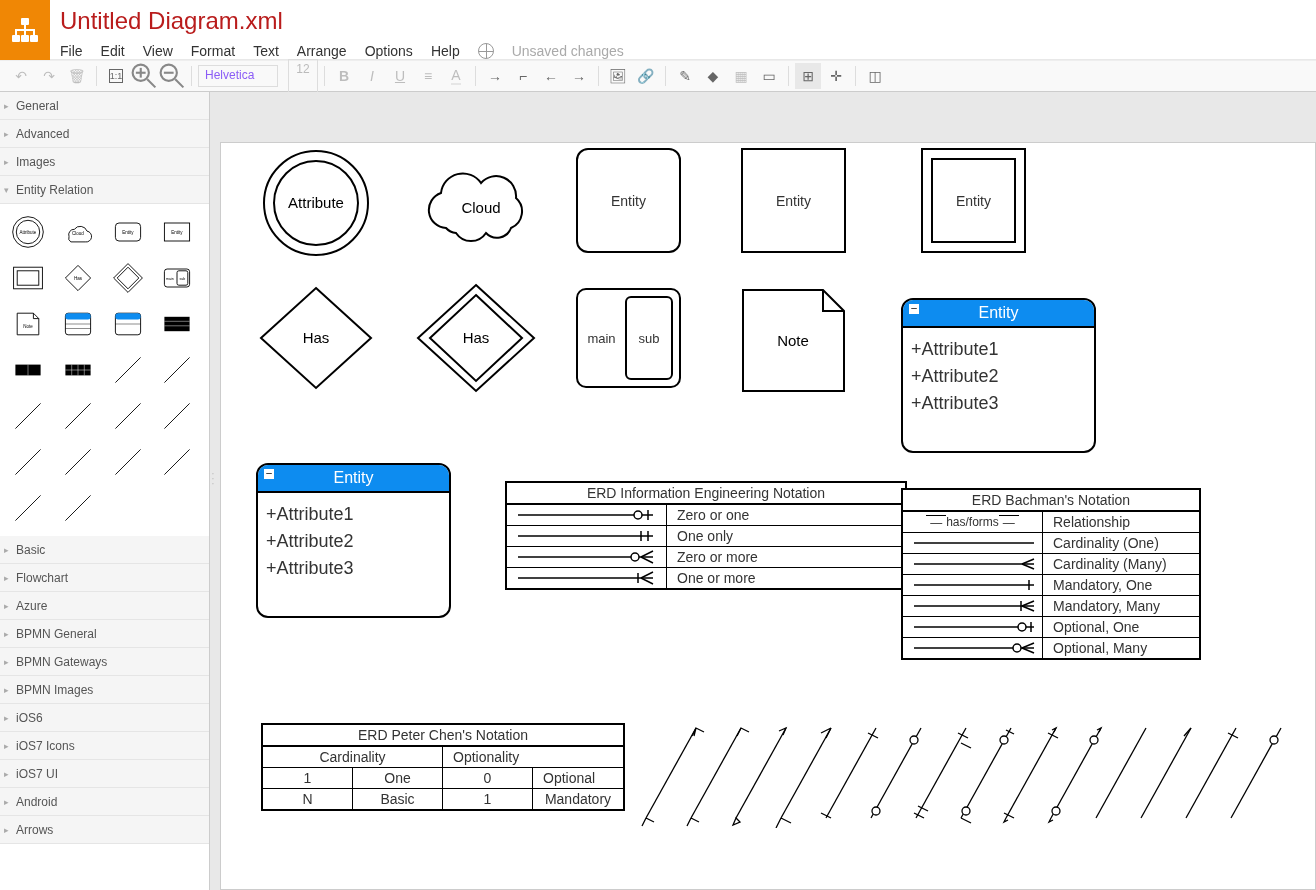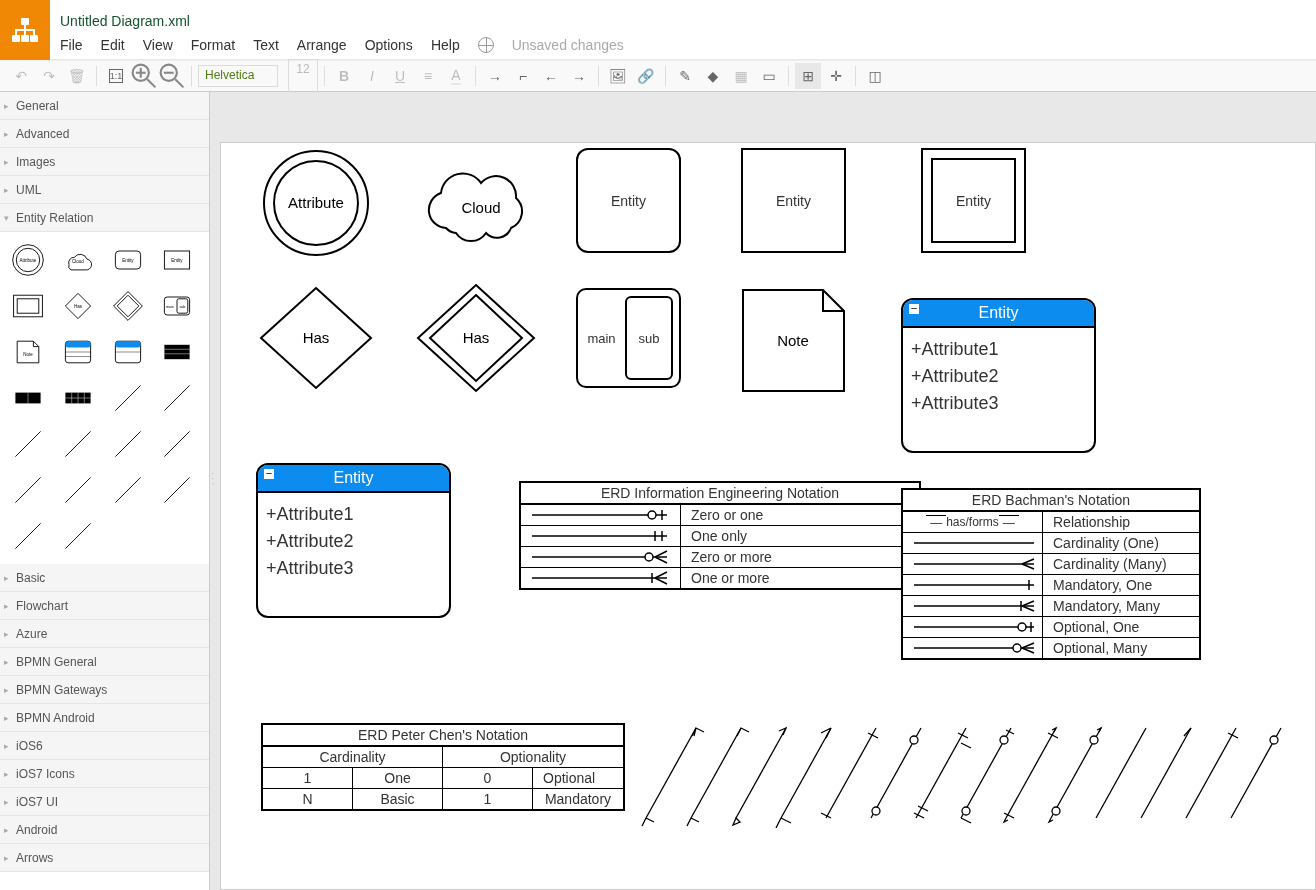--- a/index.html
+++ b/index.html
@@ -1,32 +1,32 @@
 <!DOCTYPE html>
 <html><head>
 <meta charset="utf-8">
 <style>
 *{box-sizing:border-box;margin:0;padding:0;font-family:Helvetica,Arial,sans-serif}
 body{width:1316px;height:890px;overflow:hidden;background:#f5f5f5;font-size:13px;color:#333}
 .header{display:flex;align-items:center;height:60px;background:#fff;border-bottom:1px solid #e8e8e8}
 .logo{width:50px;height:60px;background:#f08705;display:flex;align-items:center;justify-content:center}
 .logo svg{width:32px;height:32px}
 .header-main{flex:1;padding-left:10px}
-.title{font-size:14px;color:#14532d;padding-top:6px}
+.title{font-size:24px;color:#b91c1c;padding-top:6px}
 .menubar{display:flex;gap:18px;padding-top:8px;font-size:14px;color:#333;align-items:flex-start}
 .menubar .mi{cursor:pointer}
 .unsaved{color:#aaa}
 .globe{width:16px;height:16px;border:1px solid #999;border-radius:50%;position:relative}
 .globe::before{content:"";position:absolute;left:50%;top:0;bottom:0;width:1px;background:#999}
 .globe::after{content:"";position:absolute;top:50%;left:0;right:0;height:1px;background:#999}
 .toolbar{height:32px;background:#f9f9f9;border-top:1px solid #eee;border-bottom:1px solid #ccc;display:flex;align-items:center;padding:0 8px;gap:2px}
 .tb{width:26px;height:26px;display:flex;align-items:center;justify-content:center;color:#666;cursor:pointer;font-size:14px}
 .tb.dis{opacity:.4}
 .sep{width:1px;height:20px;background:#ddd;margin:0 4px}
-.font-box{width:80px;height:22px;border:1px solid #ddd;padding:2px 6px;color:#4d7c0f;font-size:12px}
+.font-box{width:80px;height:22px;border:1px solid #ddd;padding:2px 6px;color:#8b5cf6;font-size:12px}
 .size-box{width:30px;height:35px;border:1px solid #ddd;padding:2px 4px;color:#bbb;font-size:12px;text-align:center}
 .sidebar{position:absolute;left:0;top:92px;width:210px;bottom:0;background:#fff;border-right:1px solid #ccc;overflow:hidden}
 .cat{height:28px;line-height:28px;padding-left:16px;font-size:12px;color:#555;background:#f5f5f5;border-bottom:1px solid #e5e5e5;cursor:pointer;position:relative}
 .cat::before{content:"▸";position:absolute;left:4px;font-size:9px;color:#aaa}
 .cat.open::before{content:"▾"}
 .palette{padding:8px;display:grid;grid-template-columns:repeat(4,1fr);gap:6px;background:#fff}
 .pcell{width:40px;height:40px;display:flex;align-items:center;justify-content:center;cursor:move}
 .pcell svg{width:36px;height:36px}
 .canvas{position:absolute;left:210px;right:0;top:92px;bottom:0;background:#e8e8e8}
 .paper{position:absolute;left:10px;top:50px;right:0;bottom:0;background:#fff;background-image:radial-gradient(circle,#d8d8d8 .5px,transparent .5px);background-size:10px 10px;border:1px solid #ccc}
@@ -134,21 +134,20 @@
   <div class="tb" style="background:#e8e8e8">⊞</div>
   <div class="tb">✛</div>
   <div class="sep"></div>
   <div class="tb">◫</div>
 </div>
 
 <div class="sidebar">
   <div class="cat">General</div>
   <div class="cat">Advanced</div>
   <div class="cat">Images</div>
-  <div class="cat">UML</div>
   <div class="cat open">Entity Relation</div>
   <div class="palette">
     <div class="pcell">
         <svg viewBox="0 0 40 40">
           <circle cx="20" cy="20" r="17" fill="#fff" stroke="#000"></circle>
           <circle cx="20" cy="20" r="13" fill="none" stroke="#000"></circle>
           <text x="20" y="22" font-size="5" text-anchor="middle">Attribute</text>
         </svg>
       </div>
     <div class="pcell">
@@ -298,21 +297,21 @@
         <svg viewBox="0 0 40 40">
           <line x1="6" y1="34" x2="34" y2="6" stroke="#000"></line>
         </svg>
       </div>
   </div>
   <div class="cat">Basic</div>
   <div class="cat">Flowchart</div>
   <div class="cat">Azure</div>
   <div class="cat">BPMN General</div>
   <div class="cat">BPMN Gateways</div>
-  <div class="cat">BPMN Android</div>
+  <div class="cat">BPMN Images</div>
   <div class="cat">iOS6</div>
   <div class="cat">iOS7 Icons</div>
   <div class="cat">iOS7 UI</div>
   <div class="cat">Android</div>
   <div class="cat">Arrows</div>
 </div>
 
 <div class="canvas">
   <div class="handle">·<br>·<br>·</div>
   <div class="paper">
@@ -379,21 +378,21 @@
 
     <div class="shape ent-box" style="left:35px;top:320px;width:195px;height:155px">
       <div class="ent-h">Entity</div>
       <div class="ent-b">
           <div>+Attribute1</div>
           <div>+Attribute2</div>
           <div>+Attribute3</div>
         </div>
     </div>
 
-    <div class="shape tbl" style="left:298px;top:338px;width:402px">
+    <div class="shape tbl" style="left:284px;top:338px;width:402px">
       <div class="tbl-h">ERD Information Engineering Notation</div>
       <div class="tbl-r">
           <div class="tbl-cl" style="width:160px">
             <svg width="150" height="16">
               <line x1="5" y1="8" x2="140" y2="8" stroke="#000" stroke-width="1.5"></line>
               <circle cx="125" cy="8" r="4" fill="#fff" stroke="#000" stroke-width="1.5"></circle>
               <line x1="135" y1="3" x2="135" y2="13" stroke="#000" stroke-width="1.5"></line>
             </svg>
           </div>
           <div class="tbl-cr">Zero or one</div>
@@ -500,21 +499,21 @@
             </svg>
           </div>
           <div class="tbl-cr">Optional, Many</div>
         </div>
     </div>
 
     <div class="shape tbl" style="left:40px;top:580px;width:364px">
       <div class="tbl-h">ERD Peter Chen's Notation</div>
       <div class="tbl-r">
           <div class="tbl-cl" style="width:50%;justify-content:center">Cardinality</div>
-          <div class="tbl-cr" style="text-align:center">Optionality</div>
+          <div class="tbl-cr" style="">Optionality</div>
         </div>
       <div class="tbl-r">
         <div class="tbl-cl" style="width:25%">1</div>
         <div class="tbl-cl" style="width:25%">One</div>
         <div class="tbl-cl" style="width:25%">0</div>
         <div class="tbl-cr" style="text-align:left">Optional</div>
       </div>
       <div class="tbl-r">
         <div class="tbl-cl" style="width:25%">N</div>
         <div class="tbl-cl" style="width:25%">Basic</div>

